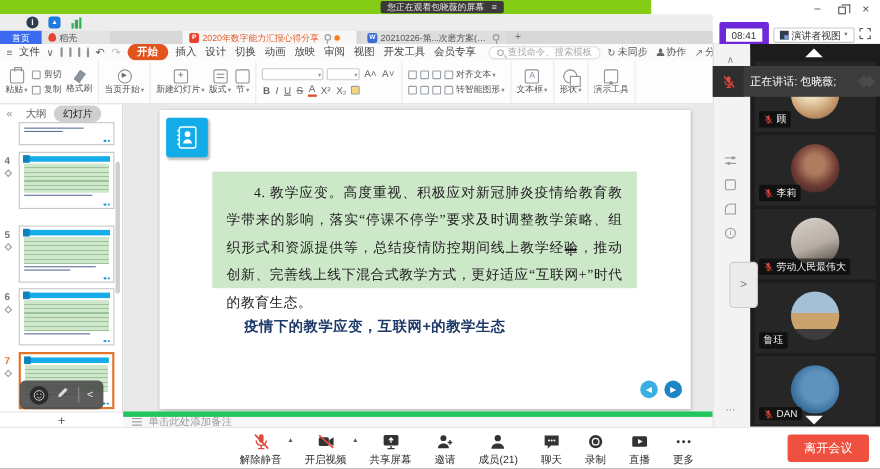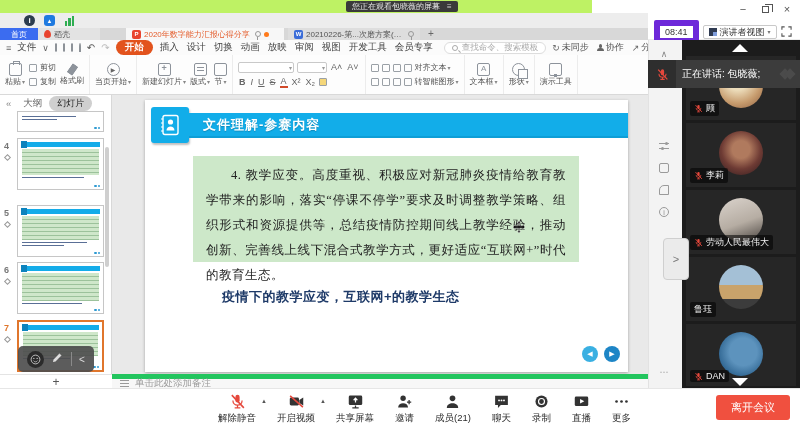--- a/index.html
+++ b/index.html
@@ -1,21 +1,21 @@
 <!DOCTYPE html>
 <html><head>
 <meta charset="utf-8">
 <style>
   *{box-sizing:border-box;margin:0;padding:0}
   html,body{background:#888}
   .screen{position:relative;width:800px;height:426px;background:#fff;overflow:hidden;
           font-family:"Liberation Sans",sans-serif;-webkit-font-smoothing:antialiased}
 
   
-  .top-strip{position:absolute;left:0;top:0;width:592px;height:13px;background:#bef264}
+  .top-strip{position:absolute;left:0;top:0;width:592px;height:13px;background:#84cc16}
   .watch-pill{position:absolute;left:346px;top:1px;height:11px;display:flex;align-items:center;
               padding:0 6px;background:#3a3a3a;border-radius:2px;color:#e6e6e6;font-size:8px;white-space:nowrap}
   .watch-pill .menu-glyph{margin-left:7px;color:#cfcfcf;font-size:8px}
 
   
   .win-bar{position:absolute;left:648px;top:0;width:152px;height:40px;background:#fff;border-bottom:1px solid #ececec}
   .win-controls{position:absolute;top:2px;right:2px;display:flex}
   .win-controls .wc{width:22px;height:14px;display:flex;align-items:center;justify-content:center;color:#555;font-size:11px}
   .i-restore{width:7px;height:7px;border:1px solid #555;position:relative;background:#fff}
   .i-restore::before{content:'';position:absolute;left:2px;top:-3px;width:7px;height:7px;border:1px solid #555;border-bottom:none;border-left:none}
@@ -34,21 +34,21 @@
   .dk-chart{background:transparent;display:flex;align-items:flex-end;gap:1px}
   .dk-chart i{display:block;width:2.5px;background:#2fae52}
   .dk-chart i:nth-child(1){height:5px}.dk-chart i:nth-child(2){height:8px}.dk-chart i:nth-child(3){height:10px}
 
   
   .doc-tabs{position:absolute;left:0;top:28px;width:648px;height:12px;background:#d8d8d8;display:flex;align-items:stretch;font-size:8px;color:#555;white-space:nowrap}
   .dtab{display:flex;align-items:center;padding:0 6px;gap:3px;overflow:hidden}
   .dtab-home{background:#3b6cf0;color:#fff;width:38px;justify-content:center}
   .dtab-docer{background:#e3e3e3;width:62px}
   .flame{width:7px;height:8px;background:#e8432e;border-radius:50% 50% 50% 50%/60% 60% 40% 40%}
-  .dtab-doc1{background:#f7f7f7;width:158px;color:#e45c2b;margin-left:26px}
+  .dtab-doc1{background:#f7f7f7;width:158px;color:#e45c2b;margin-left:66px}
   .dtab-doc2{background:#dedede;width:132px;margin-left:4px}
   .ficon{flex:none;width:9px;height:9px;border-radius:2px;color:#fff;font-size:6px;font-weight:bold;display:flex;align-items:center;justify-content:center}
   .ficon-p{background:#e8432e}.ficon-w{background:#3a6cd8}
   .pin-ico{flex:none;width:6px;height:6px;border:1px solid #999;border-radius:50%;position:relative;margin-left:2px}
   .pin-ico::after{content:'';position:absolute;left:1.5px;top:5px;width:1px;height:3px;background:#999}
   .dot-unsaved{flex:none;width:5px;height:5px;border-radius:50%;background:#ff7a1a}
   .tab-label{overflow:hidden;text-overflow:ellipsis}
   .newtab-btn{margin-left:8px;align-self:center;color:#666;font-size:10px;line-height:10px}
 
   
@@ -482,23 +482,20 @@
   <div class="main-canvas"></div>
   <div class="slide">
     <div class="sl-icon">
       <svg width="24" height="24" viewBox="0 0 24 24">
         <rect x="5" y="2.5" width="15" height="19" rx="2" fill="none" stroke="#fff" stroke-width="1.4"></rect>
         <circle cx="12.5" cy="9" r="2.6" fill="#fff"></circle>
         <path d="M8.5 17.5c0-2.6 1.9-4 4-4s4 1.4 4 4z" fill="#fff"></path>
         <path d="M3 6h2M3 10h2M3 14h2M3 18h2" stroke="#fff" stroke-width="1.2"></path>
       </svg>
     </div>
-    <div class="sl-bar">
-      <span class="sl-title">文件理解-参赛内容</span>
-    </div>
     <div class="sl-green">
       <p class="sl-body">4. 教学应变。高度重视、积极应对新冠肺炎疫情给教育教学带来的影响，落实“停课不停学”要求及时调整教学策略、组织形式和资源提供等，总结疫情防控期间线上教学经验，推动创新、完善线上线下混合式教学方式，更好适应“互联网+”时代的教育生态。</p>
     </div>
     <div class="sl-caption">疫情下的教学应变，互联网+的教学生态</div>
     <span class="navc prev">◀</span>
     <span class="navc next">▶</span>
     <svg class="mcursor" viewBox="0 0 20 20">
       <path d="M10 0l3 3h-2v5h5V6l4 4-4 4v-2h-5v5h2l-3 3-3-3h2v-5H4v2l-4-4 4-4v2h5V3H7z" fill="#111" stroke="#fff" stroke-width="0.6"></path>
     </svg>
   </div>

